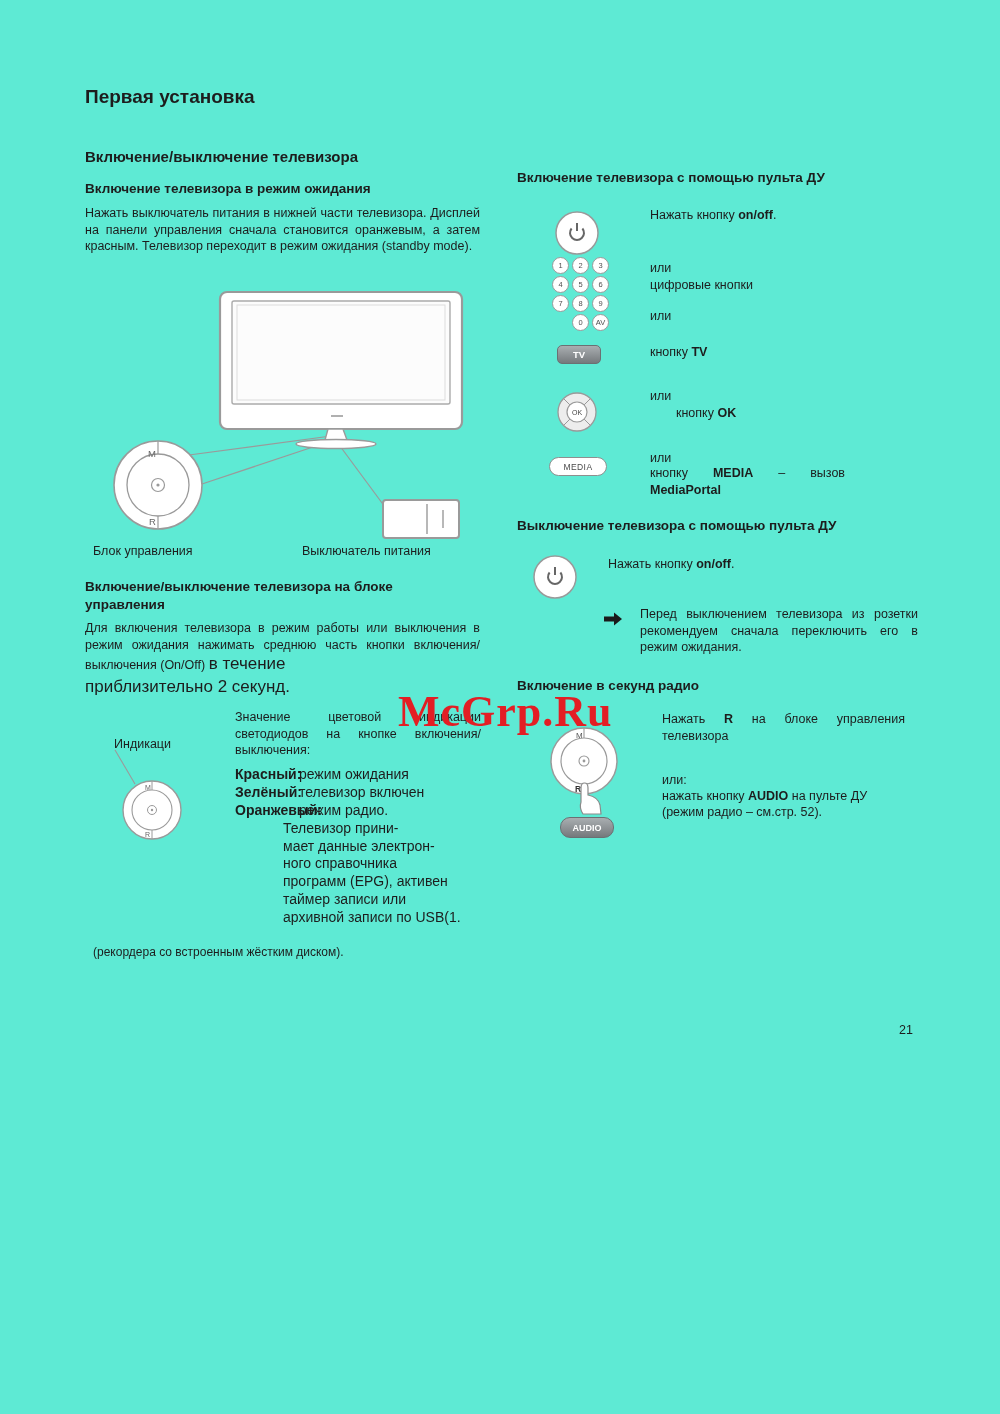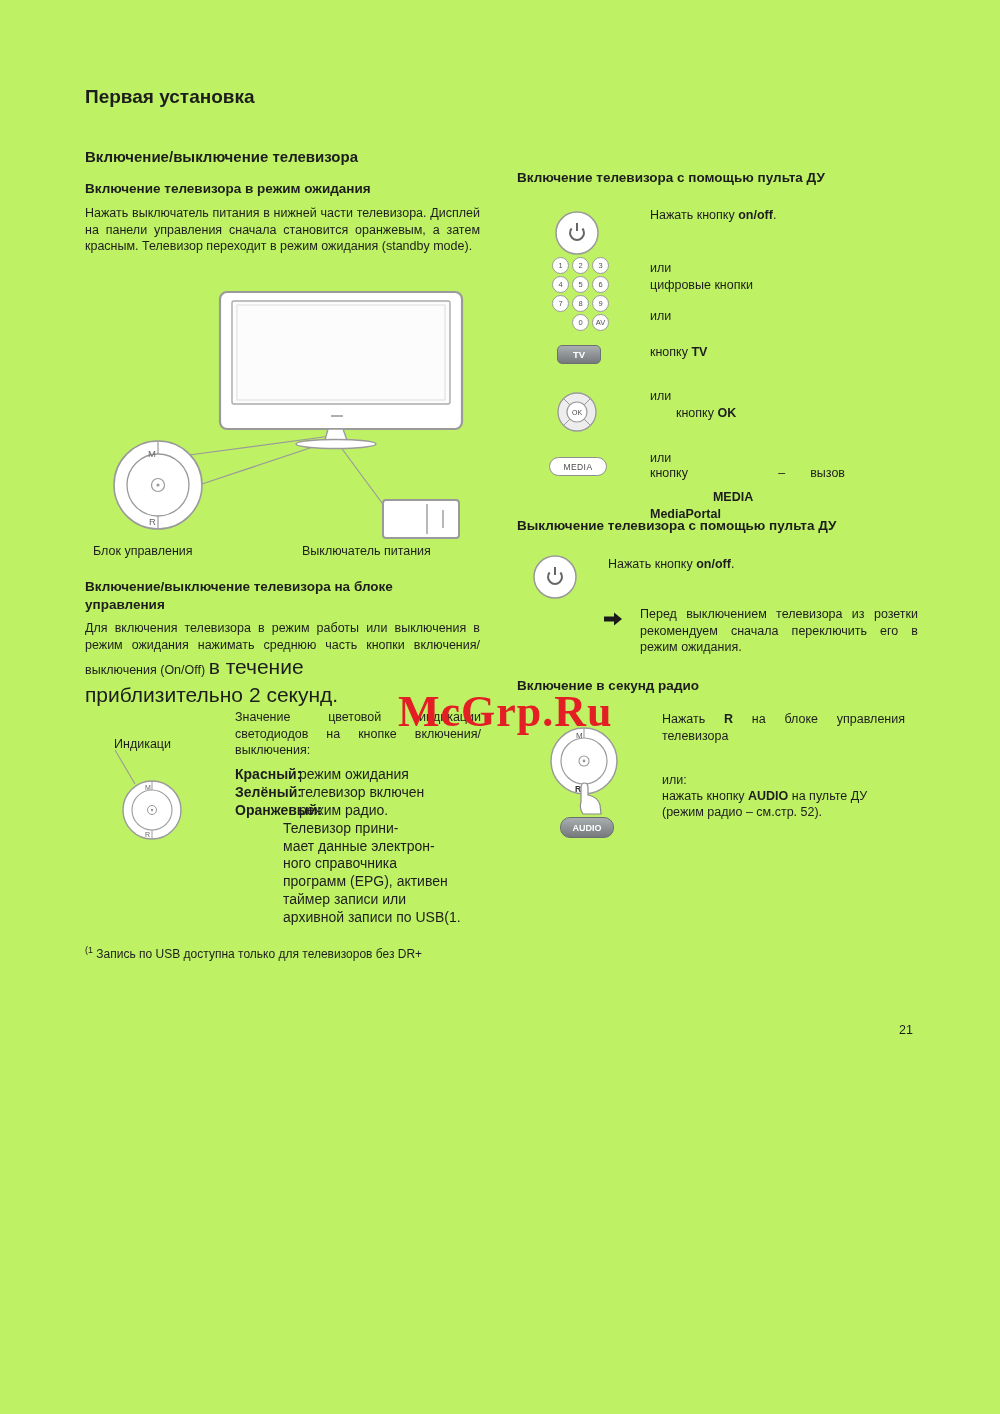--- a/index.html
+++ b/index.html
@@ -1,26 +1,26 @@
 <!DOCTYPE html>
 <html><head>
 <meta charset="utf-8">
 <style>
   * { margin:0; padding:0; box-sizing:border-box; }
   html,body { background:#ffffff; }
-  .page { position:relative; width:1000px; height:1414px; background:#bef264;
+  .page { position:relative; width:1000px; height:1414px; background:#5eead4;
           font-family:"Liberation Sans","DejaVu Sans",sans-serif; color:#1d1d1d; overflow:hidden;padding-left:20px; }
   .abs { position:absolute; }
   .h1 { font-size:19px; font-weight:bold; }
   .h2 { font-size:15px; font-weight:bold; }
   .h3 { font-size:13.5px; font-weight:bold; line-height:1.3; }
   .body { font-size:12.5px; line-height:1.33; text-align:justify; }
   .txt { font-size:12.5px; line-height:1.3; }
-  .b { font-weight:bold;margin-top:24px; }
-  .big { font-size:21px; }
+  .b { font-weight:bold; }
+  .big { font-size:17px; }
   .pre { white-space:pre-line; }
   .led-label { display:inline-block; width:60px; font-weight:bold; }
   .led-row { font-size:14px; line-height:1.28; }
   .stadium-gray { background:linear-gradient(180deg,#a9aeb1,#75797c); color:#fff; font-weight:bold;
                   display:flex; align-items:center; justify-content:center; border:1px solid #6b7073; }
   .media-btn { border:1.4px solid #8f8f8f; border-radius:10px; color:#4a4a4a; background:#fff;
                display:flex; align-items:center; justify-content:center; letter-spacing:0.4px; }
   .keypad { display:grid; grid-template-columns:repeat(3,17px); grid-auto-rows:17px; gap:2px 3px; }
   .key { width:17px; height:17px; border:1px solid #9a9a9a; border-radius:50%; font-size:7.5px; color:#4f4f4f;
          display:flex; align-items:center; justify-content:center; background:#fff; }
@@ -118,21 +118,21 @@
     </div>
     <div class="led-row pre" style="margin-left:48px;width:186px">Телевизор прини-
 мает данные электрон-
 ного справочника
 программ (EPG), активен
 таймер записи или
 архивной записи по USB(1.</div>
   </div>
 
   <div class="footnote abs" style="left:85px;top:944px;width:400px">
-    <div><sup class="fn">(1</sup> <span>Запись по USB доступна только для телевизоров без  DR+</span></div>
+    <div style="padding-left:8px">(рекордера со встроенным жёстким диском).</div>
   </div>
 
   <div class="h3 abs" style="left:517px;top:169px">Включение телевизора с помощью пульта ДУ</div>
 
   <svg class="abs" style="left:553px;top:209px" width="48" height="48" viewBox="-24 -24 48 48">
     <circle r="21" fill="#ffffff" stroke="#9a9a9a" stroke-width="1.5"></circle>
     <path d="M -5.4 -4.5 A 7 7 0 1 0 5.4 -4.5" fill="none" stroke="#666666" stroke-width="2"></path>
     <line x1="0" y1="-10" x2="0" y2="-2" stroke="#666666" stroke-width="2"></line>
   </svg>
   <div class="txt abs" style="left:650px;top:207px">

